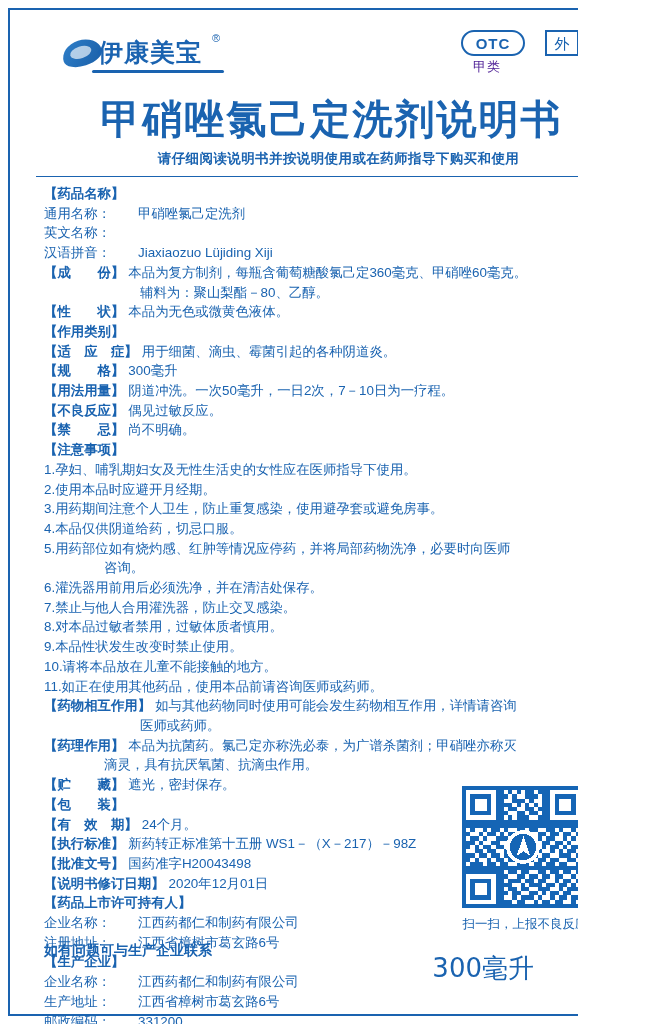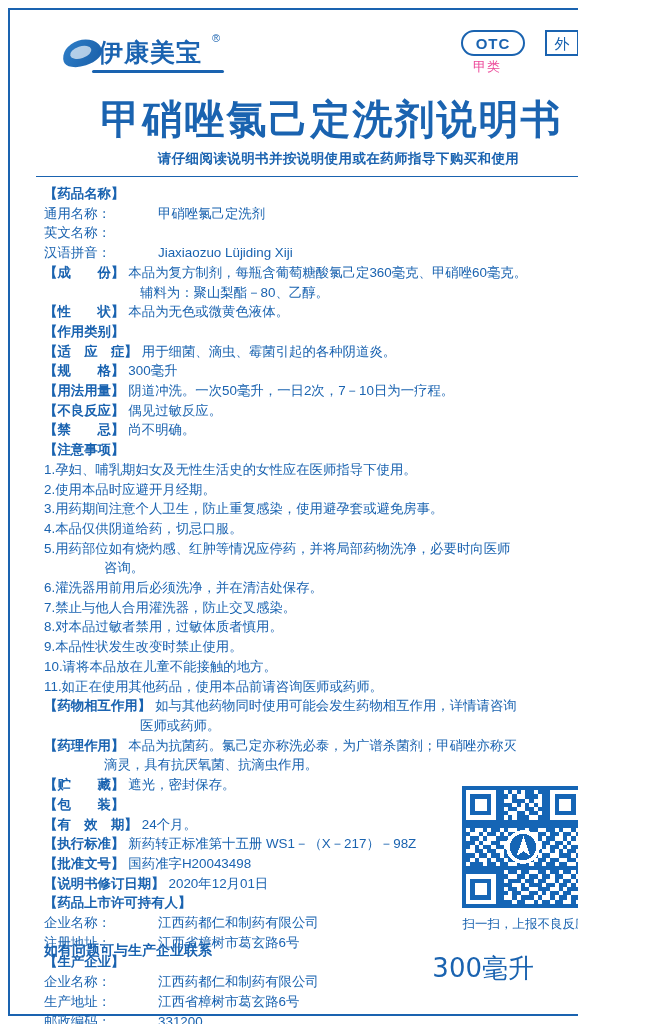--- a/index.html
+++ b/index.html
@@ -110,21 +110,21 @@
     text-align: center;
     line-height: 24px;
     box-sizing: border-box;
     letter-spacing: 1px;
   }
   .otc-sub {
     position: absolute;
     left: 12px;
     top: 30px;
     font-size: 13px;
-    color: #ec4899;
+    color: #4c1d95;
     letter-spacing: 1px;
   }
   .otc-box {
     position: absolute;
     left: 84px;
     top: 2px;
     width: 34px;
     height: 26px;
     border: 2px solid #1a63b0;
     color: #1a63b0;
@@ -193,21 +193,20 @@
     padding-left: 60px;
   }
   .indent2 {
     padding-left: 96px;
   }
   .item {
     padding-left: 0;
   }
   .kv {
     display: flex;
-    gap: 20px;
   }
   .kv .k {
     flex: 0 0 94px;
     white-space: nowrap;
   }
   .kv .v {
     flex: 1 1 auto;
   }
   .bold {
     font-weight: bold;

